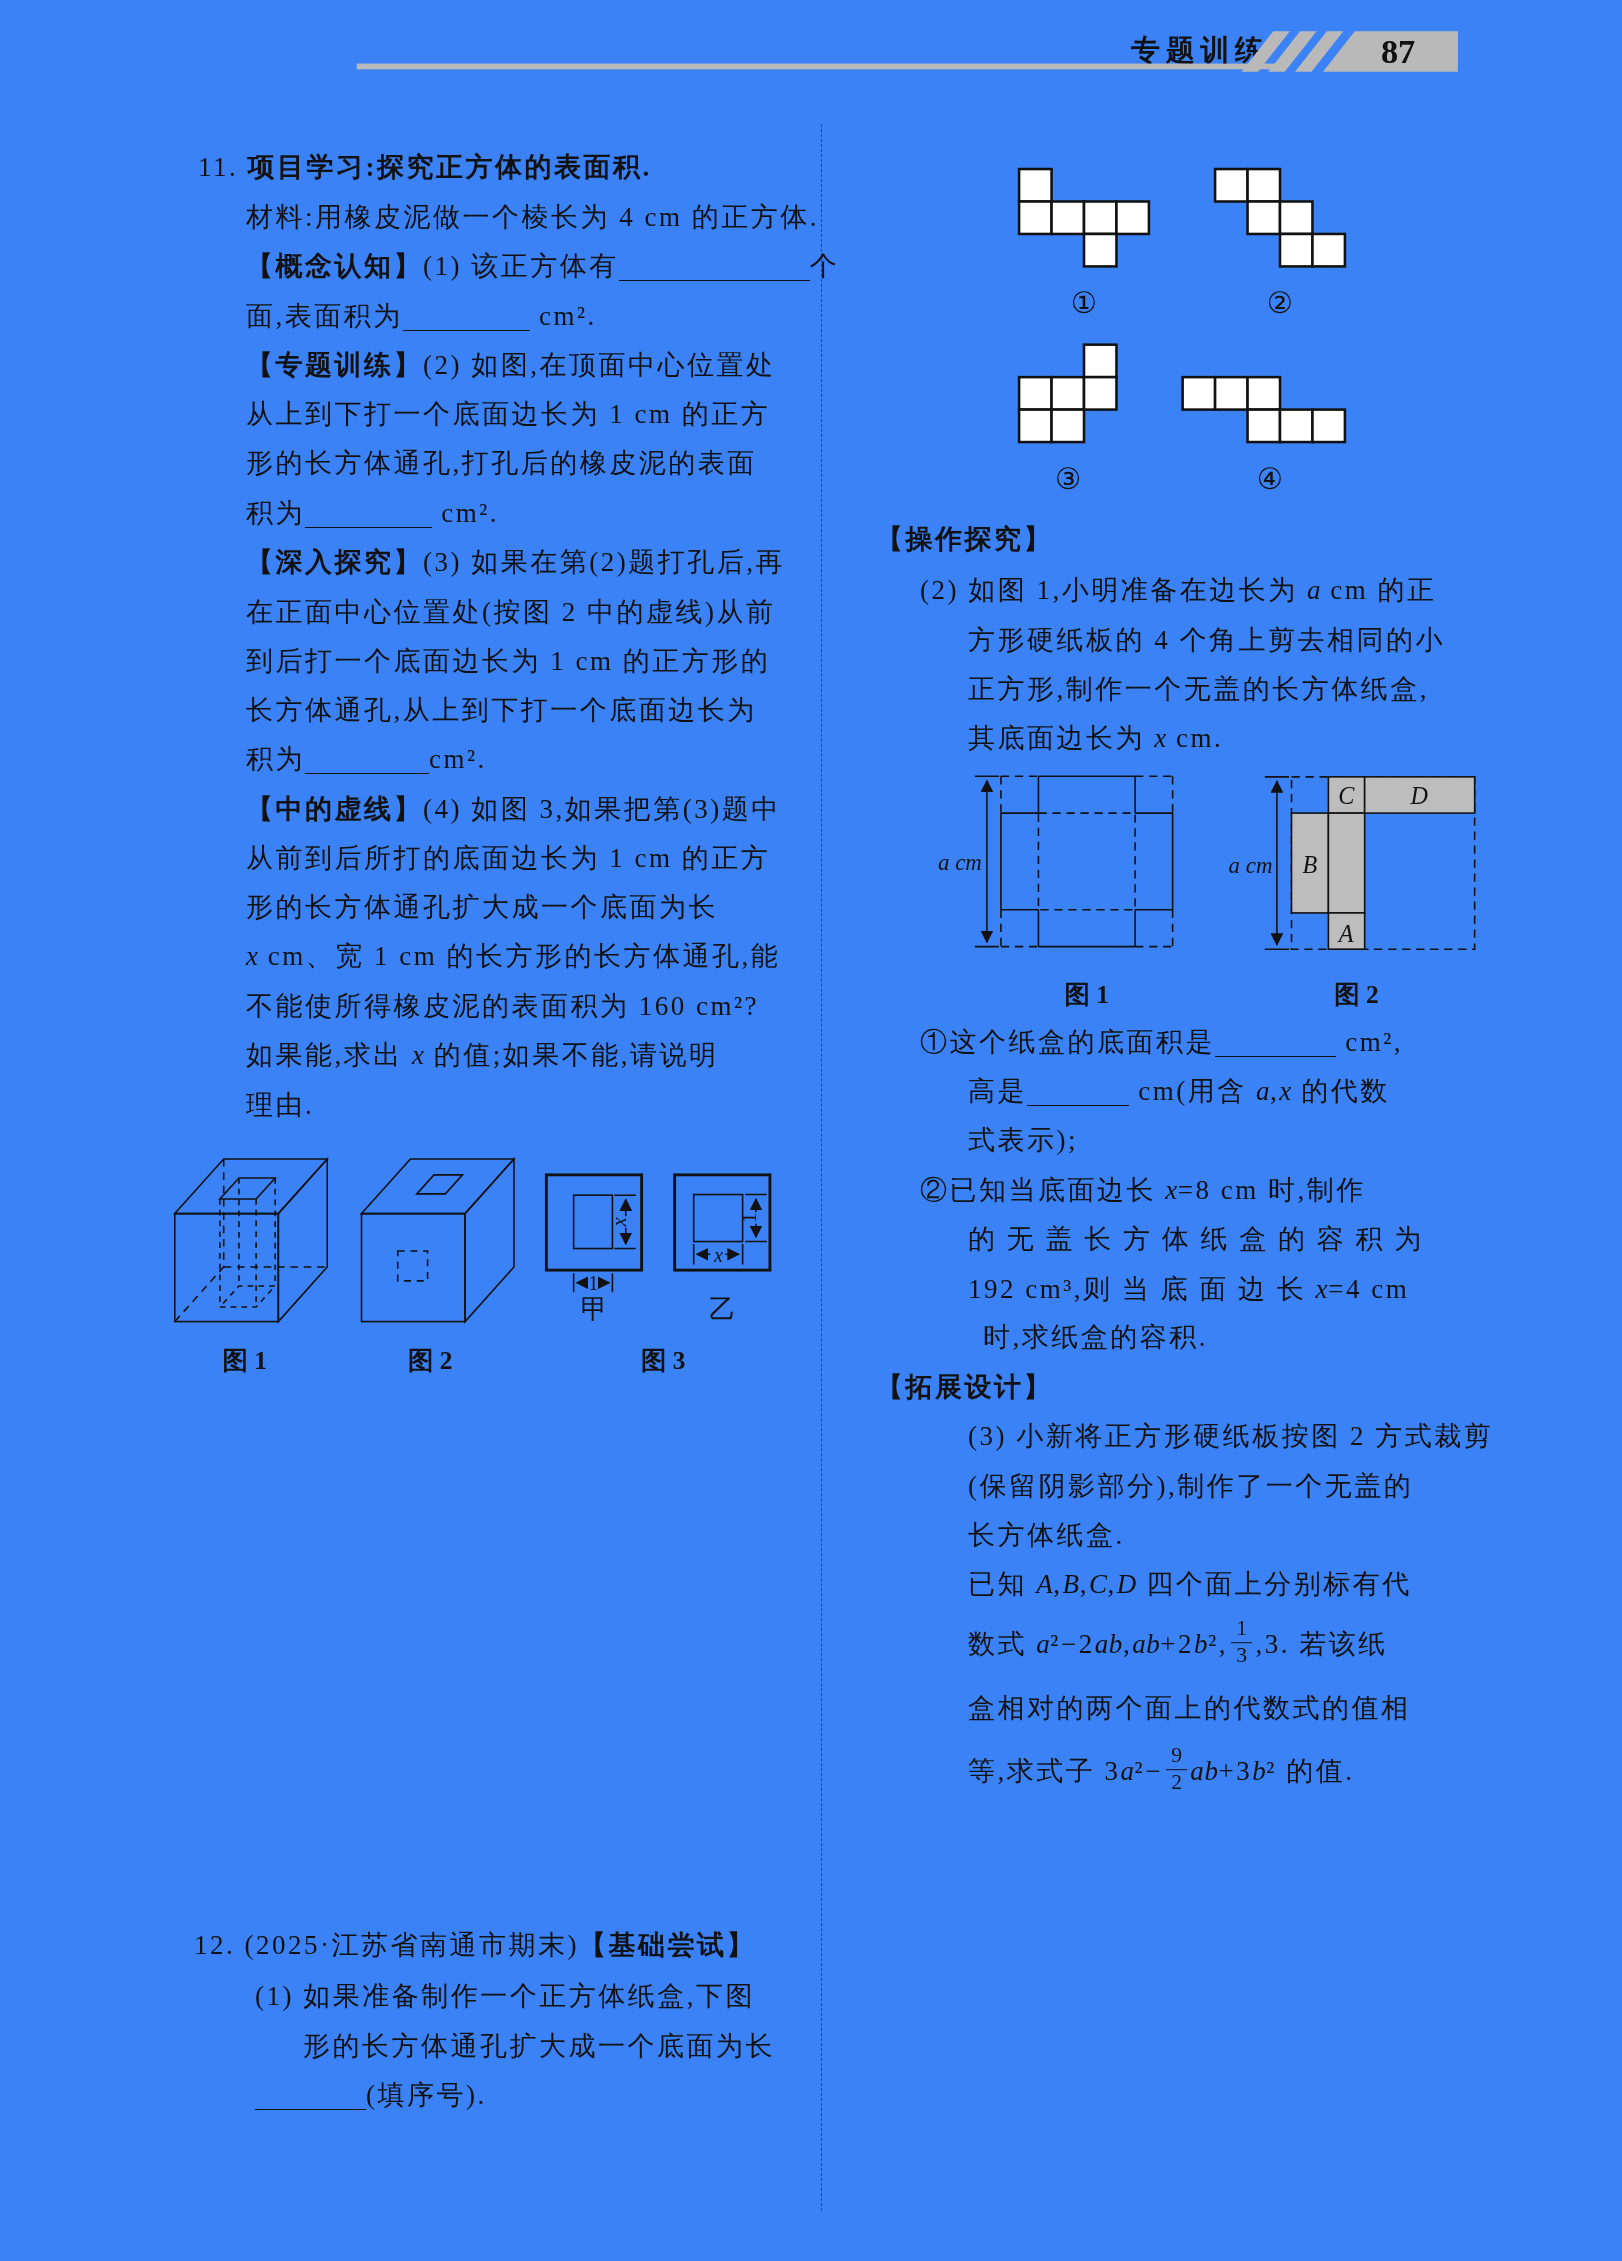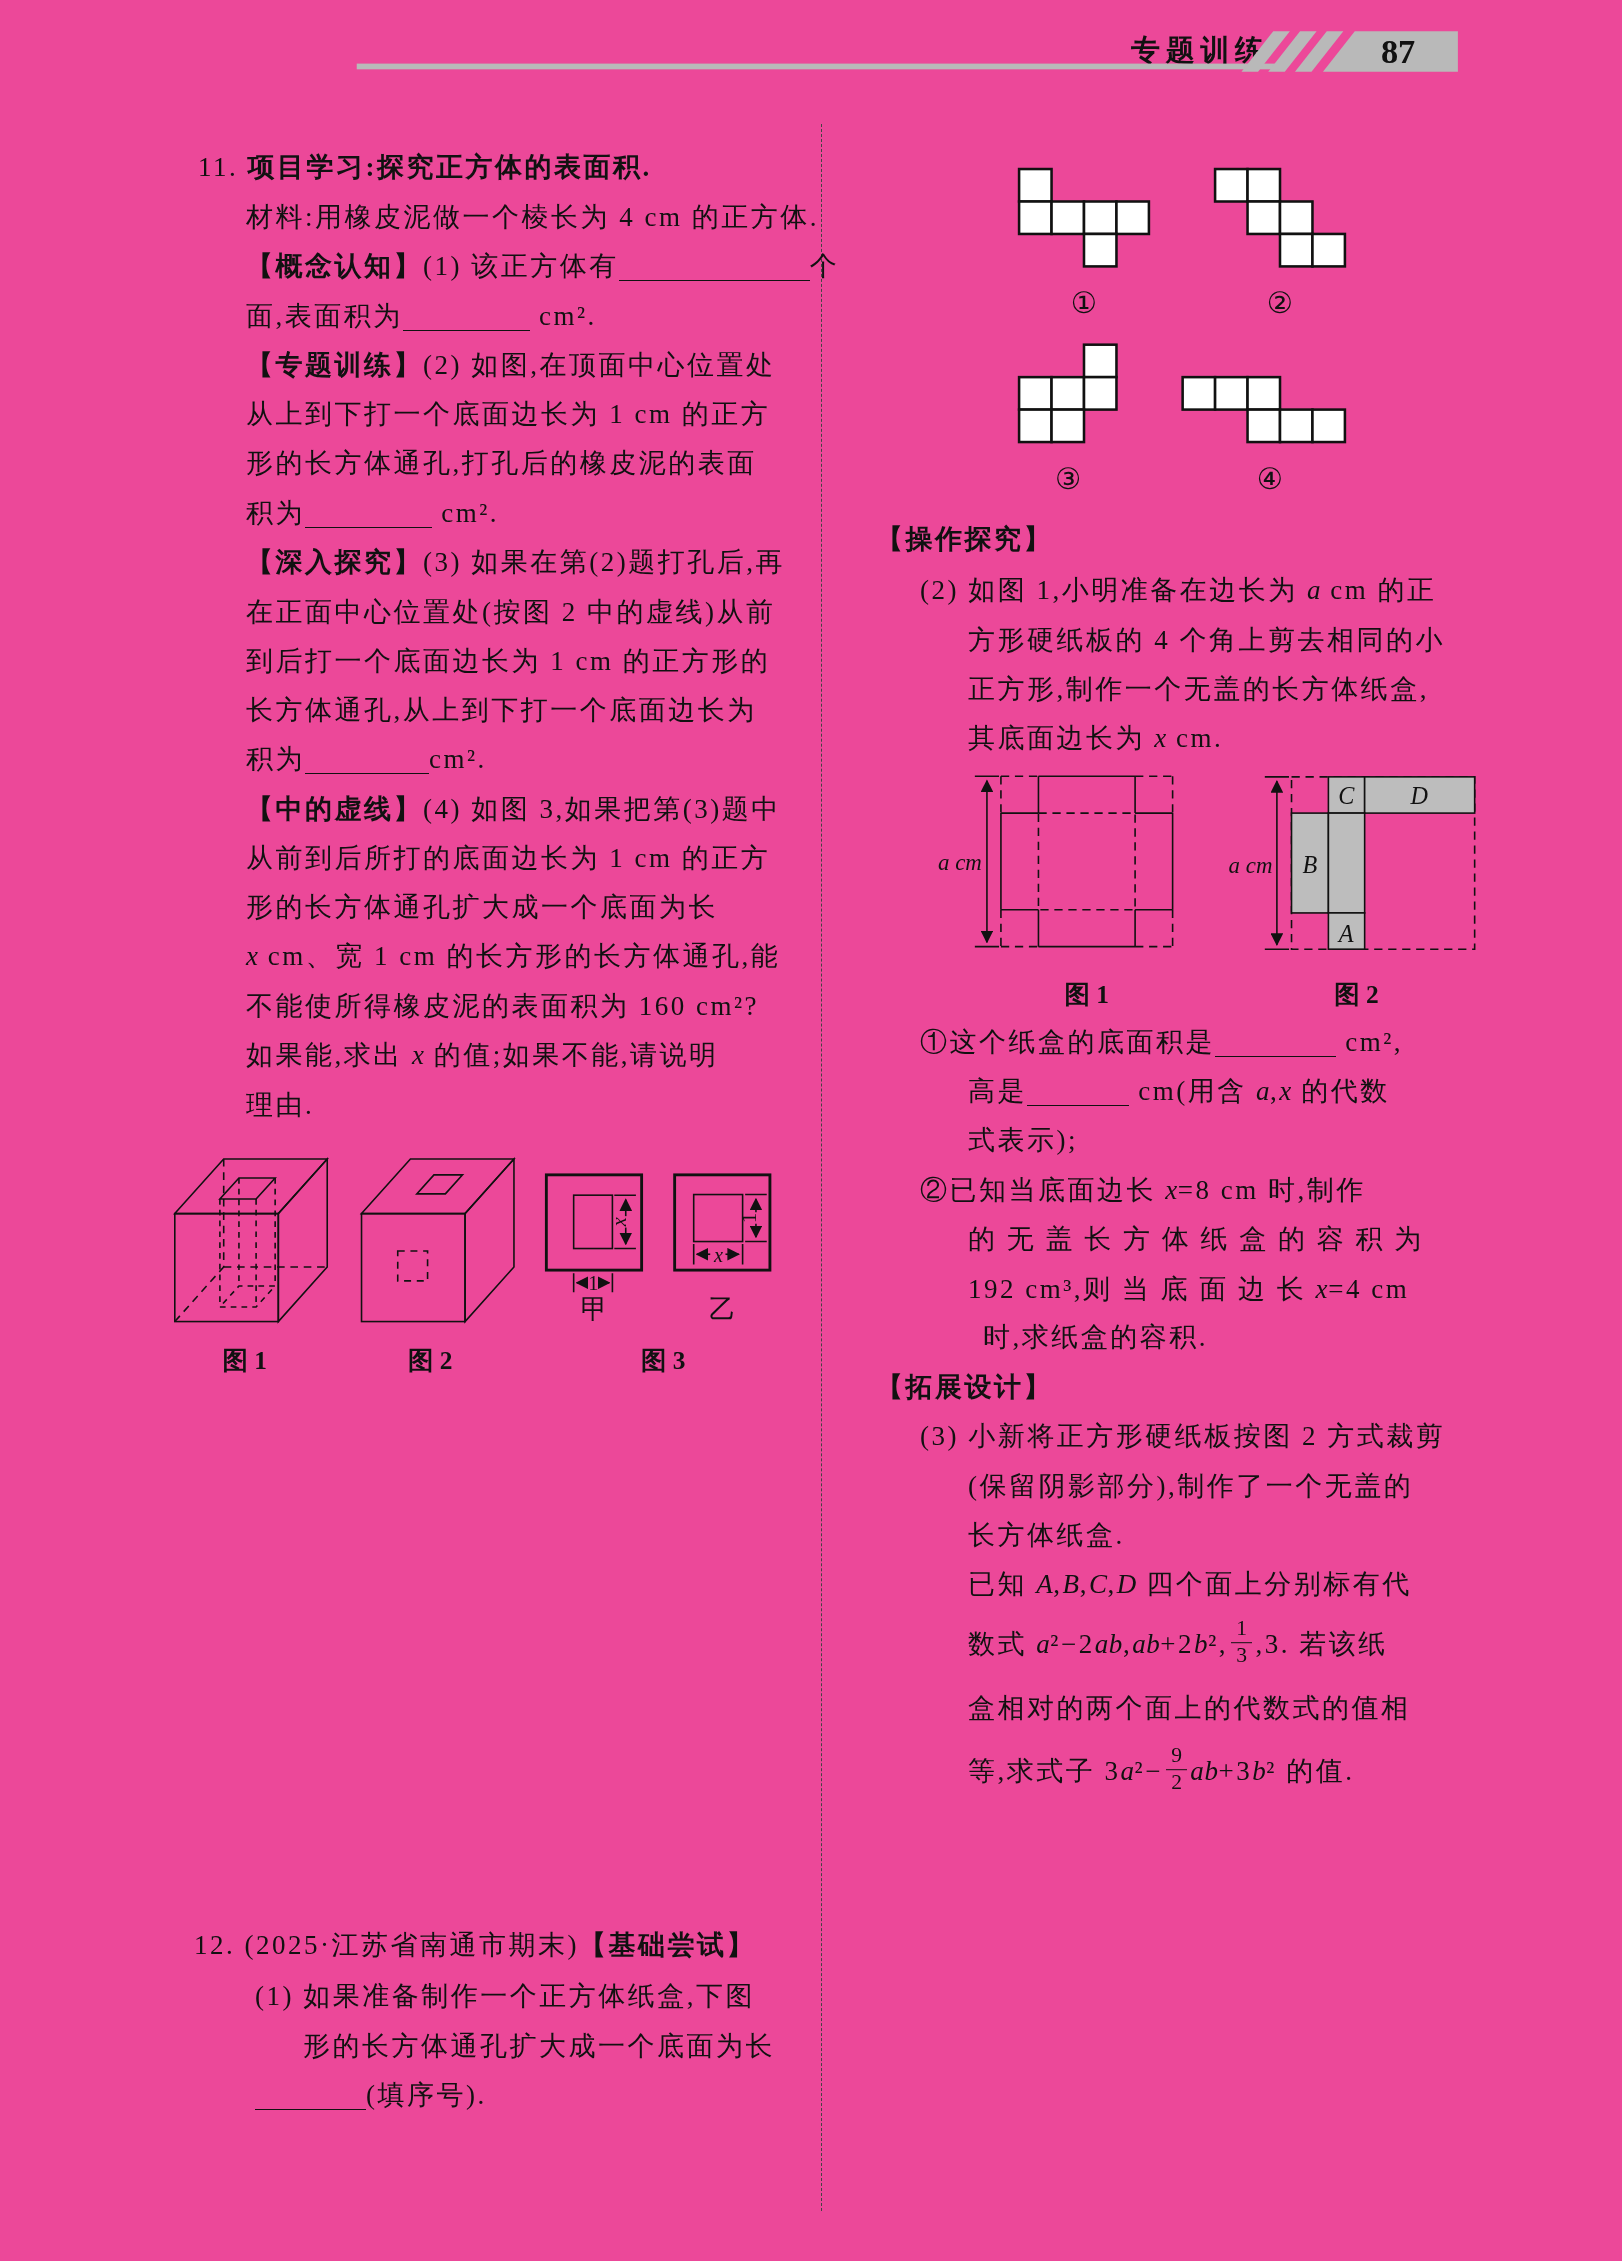--- a/index.html
+++ b/index.html
@@ -1,16 +1,16 @@
 <!DOCTYPE html>
 <html style="font-size:10.2px"><head>
 <meta charset="utf-8">
 <style>
   html,body{margin:0;padding:0;background:#e8e8e8;}
-  #page{position:relative;width:1622px;height:2261px;background:#ec4899;
+  #page{position:relative;width:1622px;height:2261px;background:#3b82f6;
         font-family:"Liberation Serif","DejaVu Serif",serif;color:#111;overflow:hidden;}
   .ln{position:absolute;white-space:nowrap;font-size:27px;letter-spacing:2.5px;line-height:1.25;margin-left:36px;}
   .ln b{font-weight:bold;}
   .blank{display:inline-block;border-bottom:1.9px solid #111;height:1em;vertical-align:-5.7px;}
   .mi{font-style:italic;letter-spacing:0.6px;}
   .frac{display:inline-block;vertical-align:middle;text-align:center;letter-spacing:0;
         margin:0 3.2px;transform:translateY(-3.8px);}
   .frac .fn{display:block;padding:0 5.1px 1.3px;border-bottom:1.9px solid #111;font-size:21.6px;line-height:1.1;}
   .frac .fd{display:block;padding-top:1.3px;font-size:21.6px;line-height:1.1;}
   #hdr-title{position:absolute;left:1131px;top:30.5px;font-size:29px;font-weight:bold;letter-spacing:5.7px;}
@@ -213,21 +213,21 @@
 
   <div>
     <div class="ln" style="left:884px;top:1026px">①这个纸盒的底面积是<span class="blank" style="width:121px"></span> cm²,</div>
     <div class="ln" style="left:932px;top:1075px">高是<span class="blank" style="width:102px"></span> cm(用含 <span class="mi">a</span>,<span class="mi">x</span> 的代数</div>
     <div class="ln" style="left:932px;top:1124px">式表示);</div>
     <div class="ln" style="left:884px;top:1174px">②已知当底面边长 <span class="mi">x</span>=8 cm 时,制作</div>
     <div class="ln" style="left:932px;top:1223px">的 无 盖 长 方 体 纸 盒 的 容 积 为</div>
     <div class="ln" style="left:932px;top:1273px">192 cm³,则 当 底 面 边 长 <span class="mi">x</span>=4 cm</div>
     <div class="ln" style="left:947px;top:1321px">时,求纸盒的容积.</div>
     <div class="ln" style="left:840px;top:1371px"><b>【拓展设计】</b></div>
-    <div class="ln" style="left:884px;top:1420px">(3) 小新将正方形硬纸板按图 2 方式裁剪</div>
+    <div class="ln" style="left:932px;top:1420px">(3) 小新将正方形硬纸板按图 2 方式裁剪</div>
     <div class="ln" style="left:932px;top:1470px">(保留阴影部分),制作了一个无盖的</div>
     <div class="ln" style="left:932px;top:1519px">长方体纸盒.</div>
     <div class="ln" style="left:932px;top:1568px">已知 <span class="mi">A</span>,<span class="mi">B</span>,<span class="mi">C</span>,<span class="mi">D</span> 四个面上分别标有代</div>
     <div class="ln" style="left:932px;top:1621px">数式 <span class="mi">a</span>²−2<span class="mi">ab</span>,<span class="mi">ab</span>+2<span class="mi">b</span>²,<span class="frac"><span class="fn">1</span><span class="fd">3</span></span>,3. 若该纸</div>
     <div class="ln" style="left:932px;top:1692px">盒相对的两个面上的代数式的值相</div>
     <div class="ln" style="left:932px;top:1748px">等,求式子 3<span class="mi">a</span>²−<span class="frac"><span class="fn">9</span><span class="fd">2</span></span><span class="mi">ab</span>+3<span class="mi">b</span>² 的值.</div>
   </div>
 
 </div>
 

